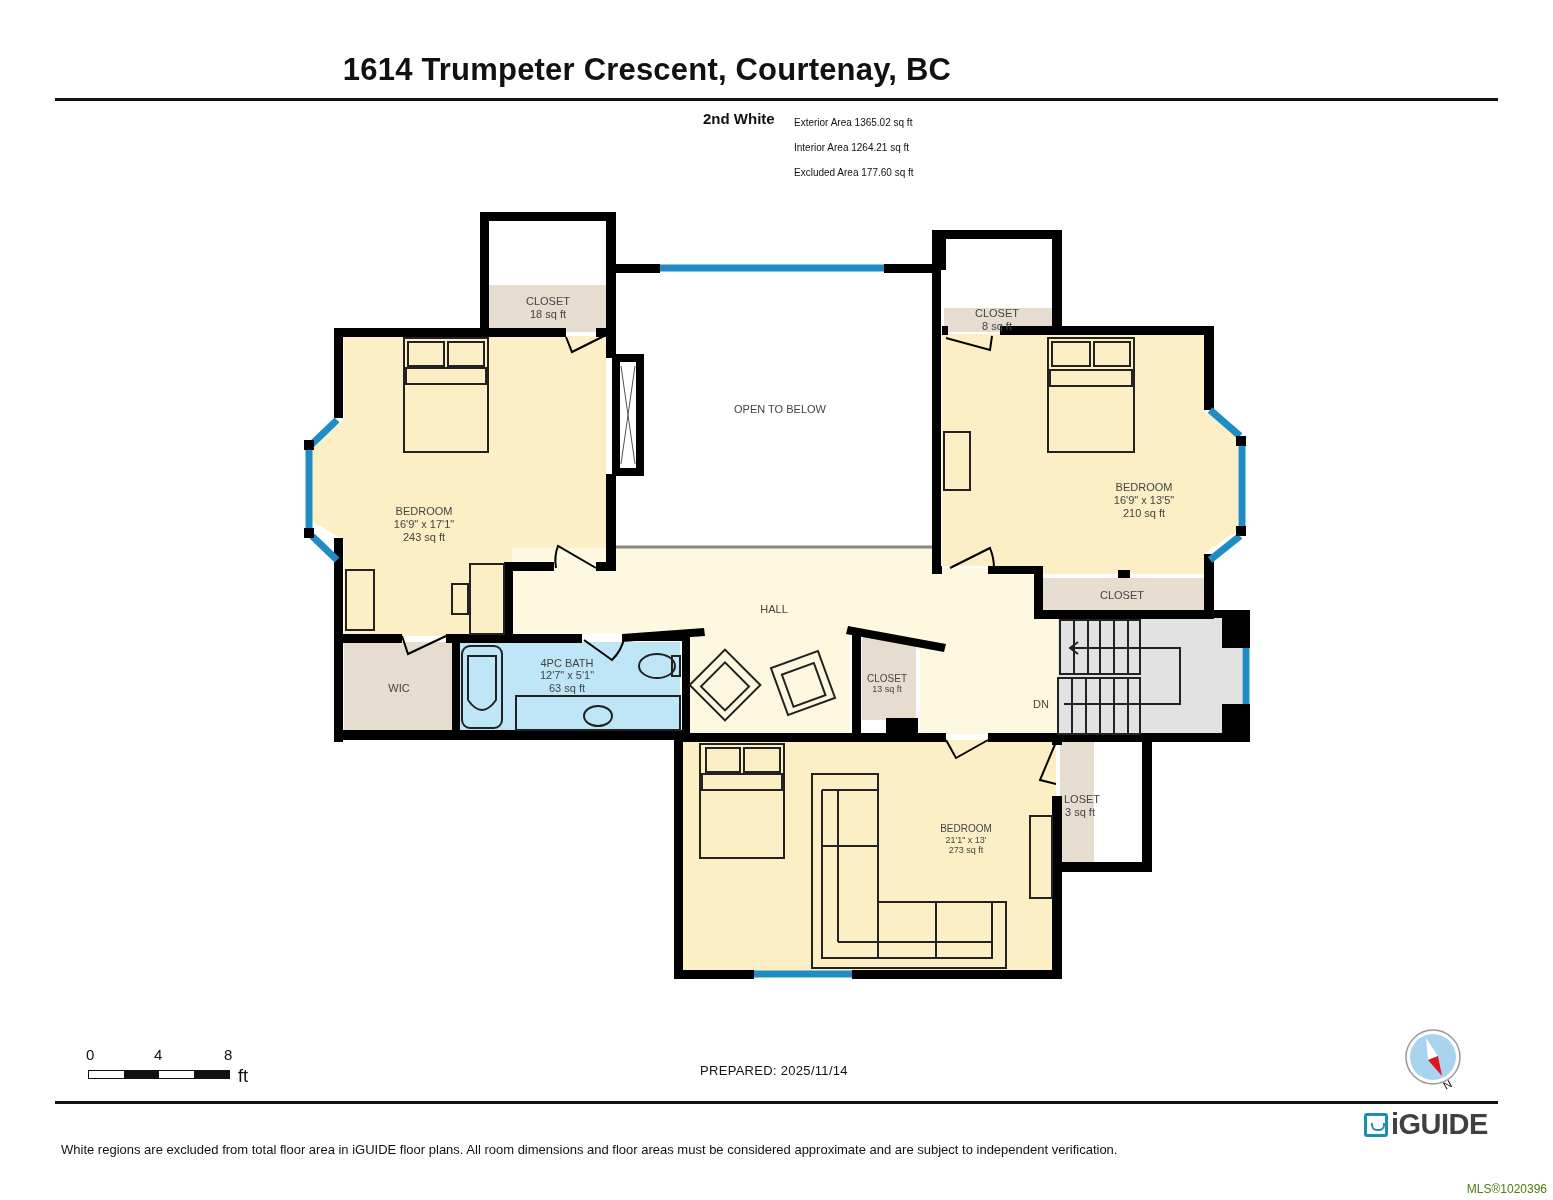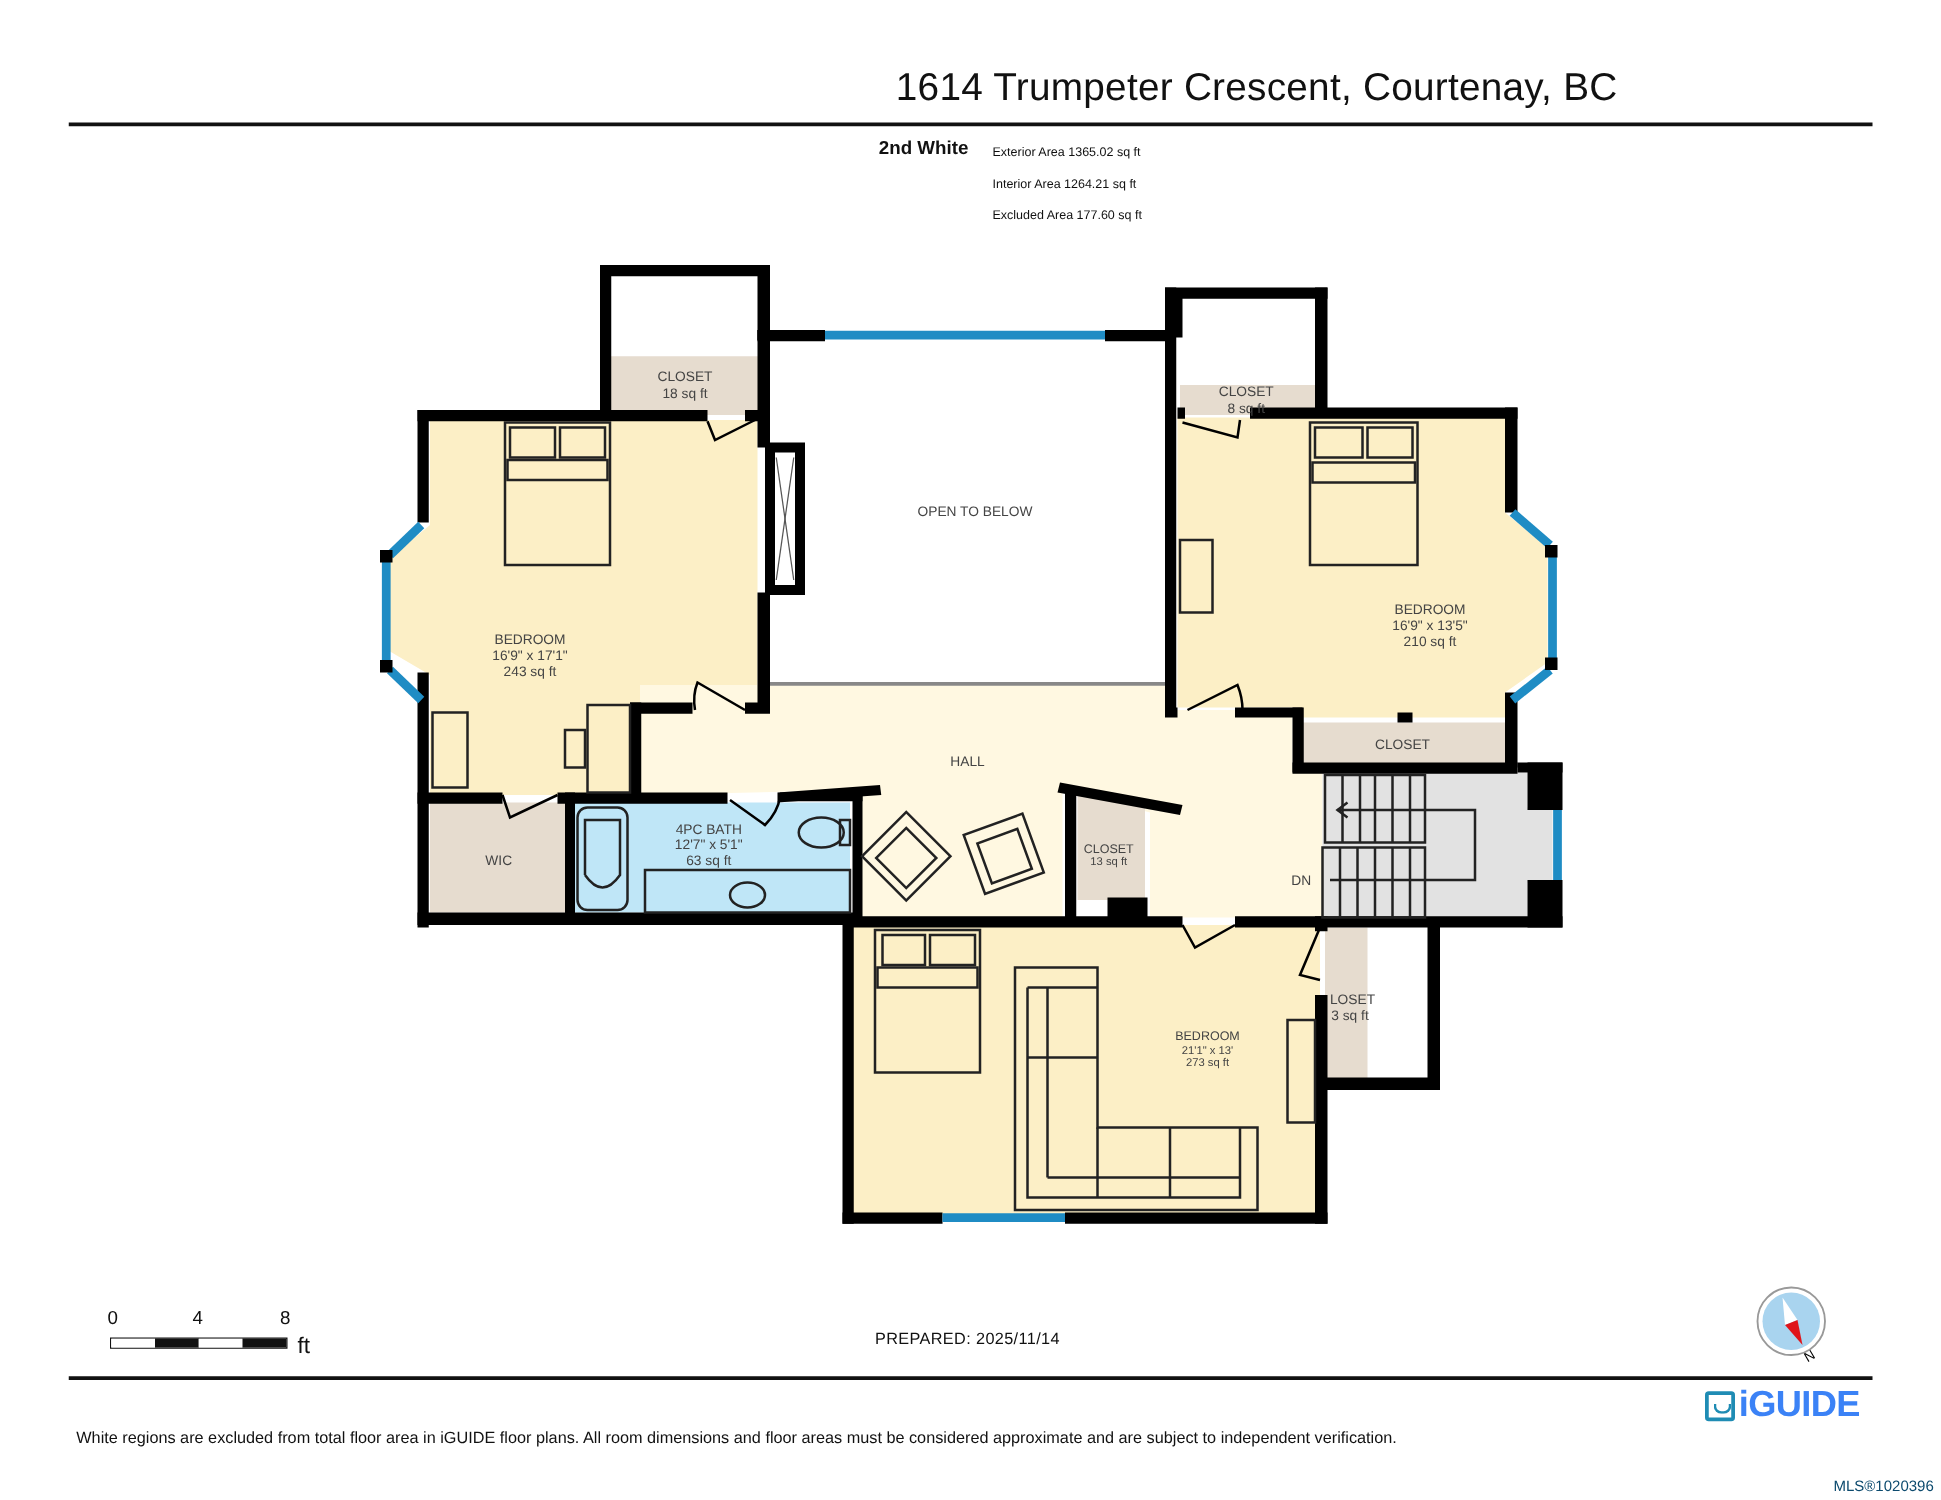--- a/index.html
+++ b/index.html
@@ -1,36 +1,36 @@
 <!DOCTYPE html>
 <html><head>
 <meta charset="utf-8">
 <style>
   html, body { margin: 0; padding: 0; background: #ffffff; }
   body { width: 1553px; height: 1200px; position: relative; overflow: hidden; font-family: "Liberation Sans", sans-serif; color: #111; }
-  .title { position: absolute; left: 0; width: 1294px; top: 52px; text-align: right; font-size: 31px; font-weight: normal; letter-spacing: 0.2px; color: #111; }
+  .title { position: absolute; left: 0; width: 1294px; top: 52px; text-align: center; font-size: 31px; font-weight: bold; letter-spacing: 0.2px; color: #111; }
   .rule { position: absolute; left: 55px; width: 1443px; height: 3px; background: #111; }
   .rule.top { top: 98px; }
   .rule.bottom { top: 1101px; height: 3px; }
   .floor-label { position: absolute; left: 703px; top: 110px; font-size: 15px; font-weight: bold; }
   .areas { position: absolute; left: 794px; top: 110px; font-size: 10px; line-height: 25px; }
   .plan { position: absolute; left: 0; top: 0; }
   .room-label { font-family: "Liberation Sans", sans-serif; fill: #444; }
   .scale { position: absolute; left: 86px; top: 1046px; }
   .scale .nums { position: relative; height: 18px; font-size: 15px; }
   .scale .nums span { position: absolute; top: 0; }
   .scale .bar { position: absolute; top: 24px; left: 2px; width: 140px; height: 7px; display: flex; border: 1px solid #111; }
   .scale .bar div { flex: 1; }
   .scale .unit { position: absolute; left: 152px; top: 20px; font-size: 18px; }
   .prepared { position: absolute; left: 700px; top: 1063px; font-size: 13px; letter-spacing: 0.3px; }
   .disclaimer { position: absolute; left: 61px; top: 1114px; font-size: 13px; margin-top: 28px; }
-  .logo { position: absolute; left: 1364px; top: 1108px; font-size: 29px; font-weight: bold; color: #3b82f6; letter-spacing: -0.5px; display: flex; align-items: center; gap: 3px; }
+  .logo { position: absolute; left: 1364px; top: 1108px; font-size: 29px; font-weight: bold; color: #404040; letter-spacing: -0.5px; display: flex; align-items: center; gap: 3px; }
   .logo .logo-mark { width: 24px; height: 24px; border: 3px solid #1f8cb4; border-radius: 3px; box-sizing: border-box; position: relative; }
   .logo .logo-mark::after { content: ""; position: absolute; left: 4px; top: 7px; width: 10px; height: 6px; border: 2px solid #1f8cb4; border-top: none; border-radius: 0 0 6px 6px; }
-  .mls { position: absolute; right: 6px; bottom: 4px; font-size: 12px; color: #0c4a6e; }
+  .mls { position: absolute; right: 6px; bottom: 4px; font-size: 12px; color: #4d7c0f; }
   .compass { position: absolute; left: 1404px; top: 1028px; }
 </style>
 </head>
 <body>
 
 <div class="title">1614 Trumpeter Crescent, Courtenay, BC</div>
 <div class="rule top"></div>
 
 <div class="floor-label">2nd White</div>
 <div class="areas">

